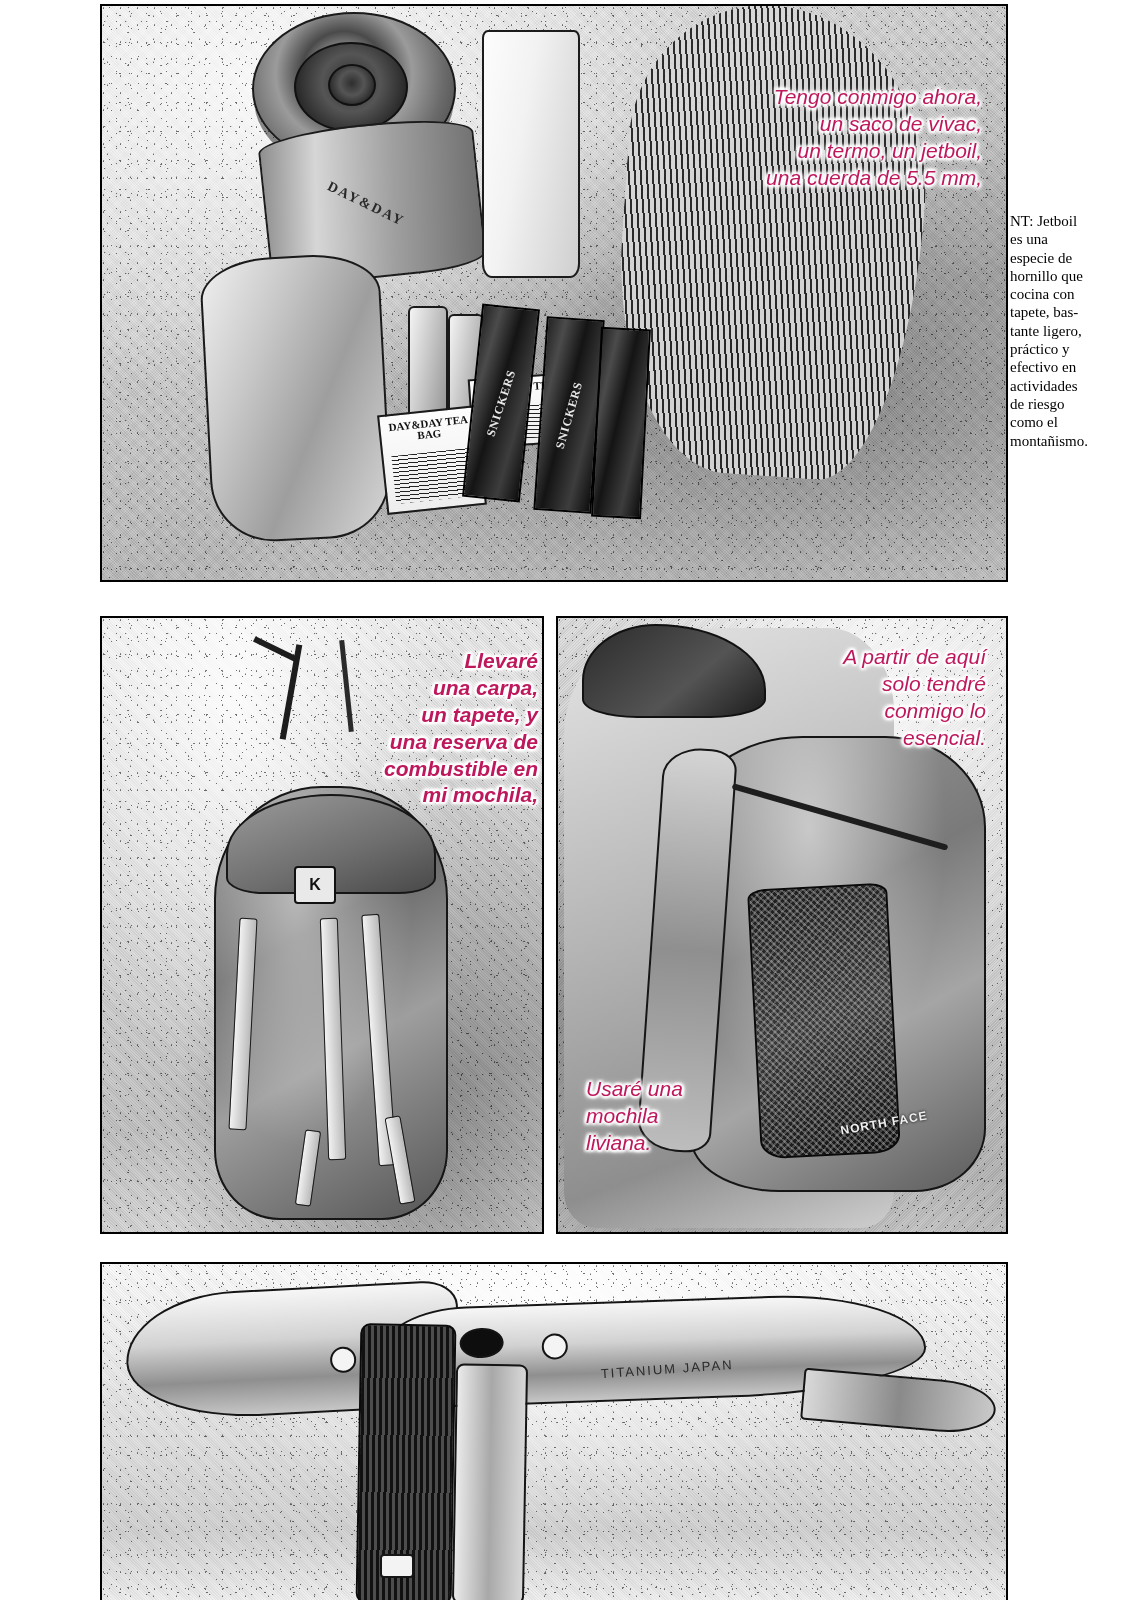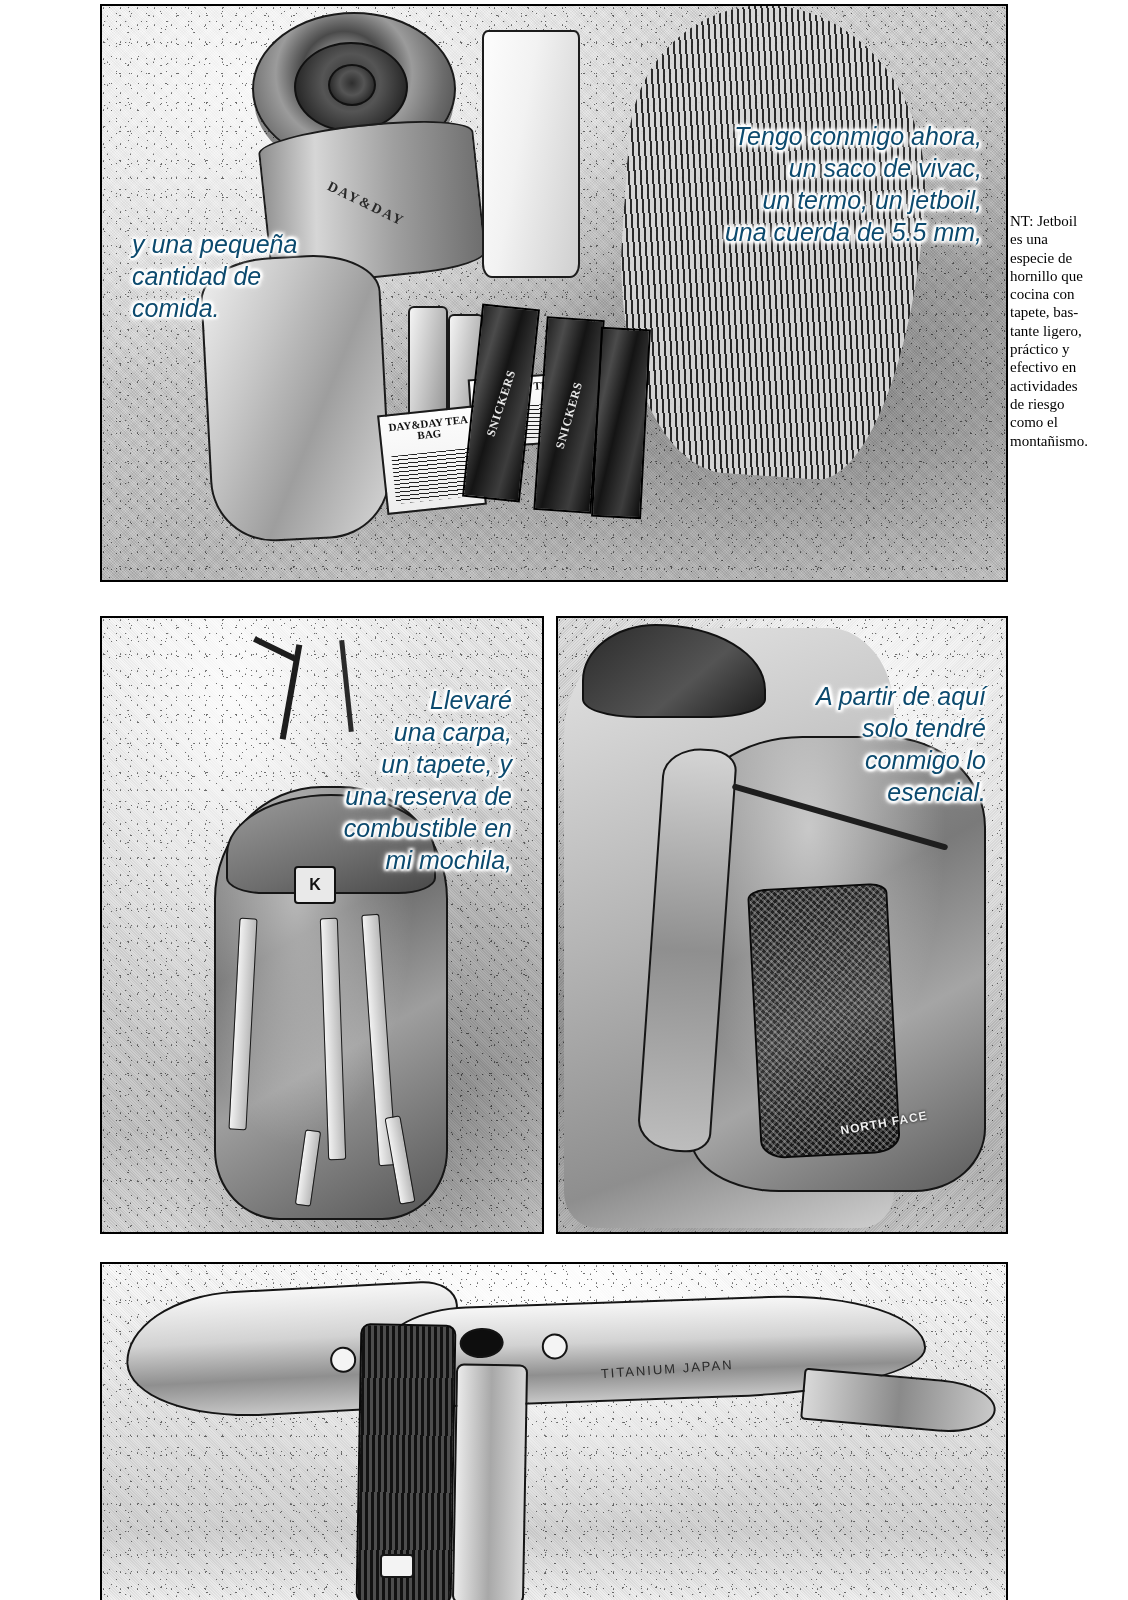--- a/index.html
+++ b/index.html
@@ -188,29 +188,28 @@
     letter-spacing: 2px;
     color: #2b2b2b;
     transform: rotate(-2deg);
   }
 
   
   .say {
     position: absolute;
     font-family: "Liberation Sans", sans-serif;
     font-style: italic;
-    font-size: 25px;
+    font-size: 21px;
     line-height: 1.28;
-    color: #0c4a6e;
+    color: #be185d;
     white-space: pre-line;
     text-shadow:
       2px 0 2px #fff, -2px 0 2px #fff, 0 2px 2px #fff, 0 -2px 2px #fff,
       2px 2px 3px #fff, -2px -2px 3px #fff, 2px -2px 3px #fff, -2px 2px 3px #fff,
       0 0 6px #fff, 0 0 10px #fff;
-    margin-top: 36px;
   }
   .say.right { text-align: right; }
   .say.left  { text-align: left; }
 
   
   .tnote {
     position: absolute;
     font-family: "Liberation Serif", serif;
     font-size: 15px;
     line-height: 1.22;
@@ -263,23 +262,20 @@
     </div>
     <div class="obj barwrap" style="left:438px; top:312px; width:54px; height:190px; transform:rotate(4deg);">
       <div class="bar-text">SNICKERS</div>
     </div>
     <div class="obj barwrap" style="left:494px; top:322px; width:46px; height:186px; transform:rotate(3deg);"></div>
 
     <div class="say right" style="right:24px; top:78px; width:380px;">Tengo conmigo ahora,
 un saco de vivac,
 un termo, un jetboil,
 una cuerda de 5.5 mm,</div>
-    <div class="say left" style="left:30px; top:186px; width:290px;">y una pequeña
-cantidad de
-comida.</div>
   </div>
 
   <div class="tnote" style="left:1010px; top:212px; width:116px;">NT: Jetboil
 es una
 especie de
 hornillo que
 cocina con
 tapete, bas-
 tante ligero,
  práctico y
@@ -310,21 +306,21 @@
     <div class="obj" style="left:192px; top:248px; width:38px; height:34px; background:#e9e9e9; border:2px solid #111; border-radius:4px; display:flex; align-items:center; justify-content:center;">
       <span style="font-family:'Liberation Sans',sans-serif; font-weight:bold; font-size:16px; color:#111;">K</span>
     </div>
 
     <div class="obj strap" style="left:132px; top:300px; width:16px; height:210px; transform:rotate(3deg);"></div>
     <div class="obj strap" style="left:222px; top:300px; width:16px; height:240px; transform:rotate(-2deg);"></div>
     <div class="obj strap" style="left:268px; top:296px; width:16px; height:250px; transform:rotate(-4deg);"></div>
     <div class="obj strap" style="left:198px; top:512px; width:14px; height:74px; transform:rotate(8deg);"></div>
     <div class="obj strap" style="left:290px; top:498px; width:14px; height:86px; transform:rotate(-10deg);"></div>
 
-    <div class="say right" style="right:30px; top:30px; width:292px;">Llevaré
+    <div class="say right" style="right:4px; top:30px; width:292px;font-weight:bold;">Llevaré
 una carpa,
 un tapete, y
 una reserva de
 combustible en
 mi mochila,</div>
   </div>
 
   <div class="panel" style="left:556px; top:616px; width:448px; height:614px;">
     <div class="photo" style="background:
            radial-gradient(ellipse at 70% 18%, rgba(255,255,255,.8) 0%, rgba(255,255,255,0) 50%),
@@ -358,20 +354,23 @@
 
     <div class="obj" style="left:282px; top:498px; transform:rotate(-10deg);
                 font-family:'Liberation Sans',sans-serif; font-size:12px; font-weight:bold; color:#f0f0f0; letter-spacing:1px; text-shadow:0 0 3px #000;">
       <span>NORTH FACE</span>
     </div>
 
     <div class="say right" style="right:20px; top:26px; width:260px;font-style:italic;">A partir de aquí
 solo tendré
 conmigo lo
 esencial.</div>
+    <div class="say left" style="left:28px; top:458px; width:200px;">Usaré una
+mochila
+liviana.</div>
   </div>
 
   <div class="panel" style="left:100px; top:1262px; width:904px; height:336px; border-bottom:none;">
     <div class="photo" style="background:
            radial-gradient(ellipse at 50% 10%, rgba(255,255,255,.9) 0%, rgba(255,255,255,0) 55%),
            repeating-linear-gradient(45deg, rgba(0,0,0,.05) 0 1px, rgba(255,255,255,.05) 1px 2px),
            linear-gradient(180deg,#fafafa 0%,#e6e6e6 40%,#d2d2d2 80%,#efefef 100%);"></div>
     <div class="grain"></div>
 
     <div class="obj axehead" style="left:24px; top:24px; width:330px; height:122px;

